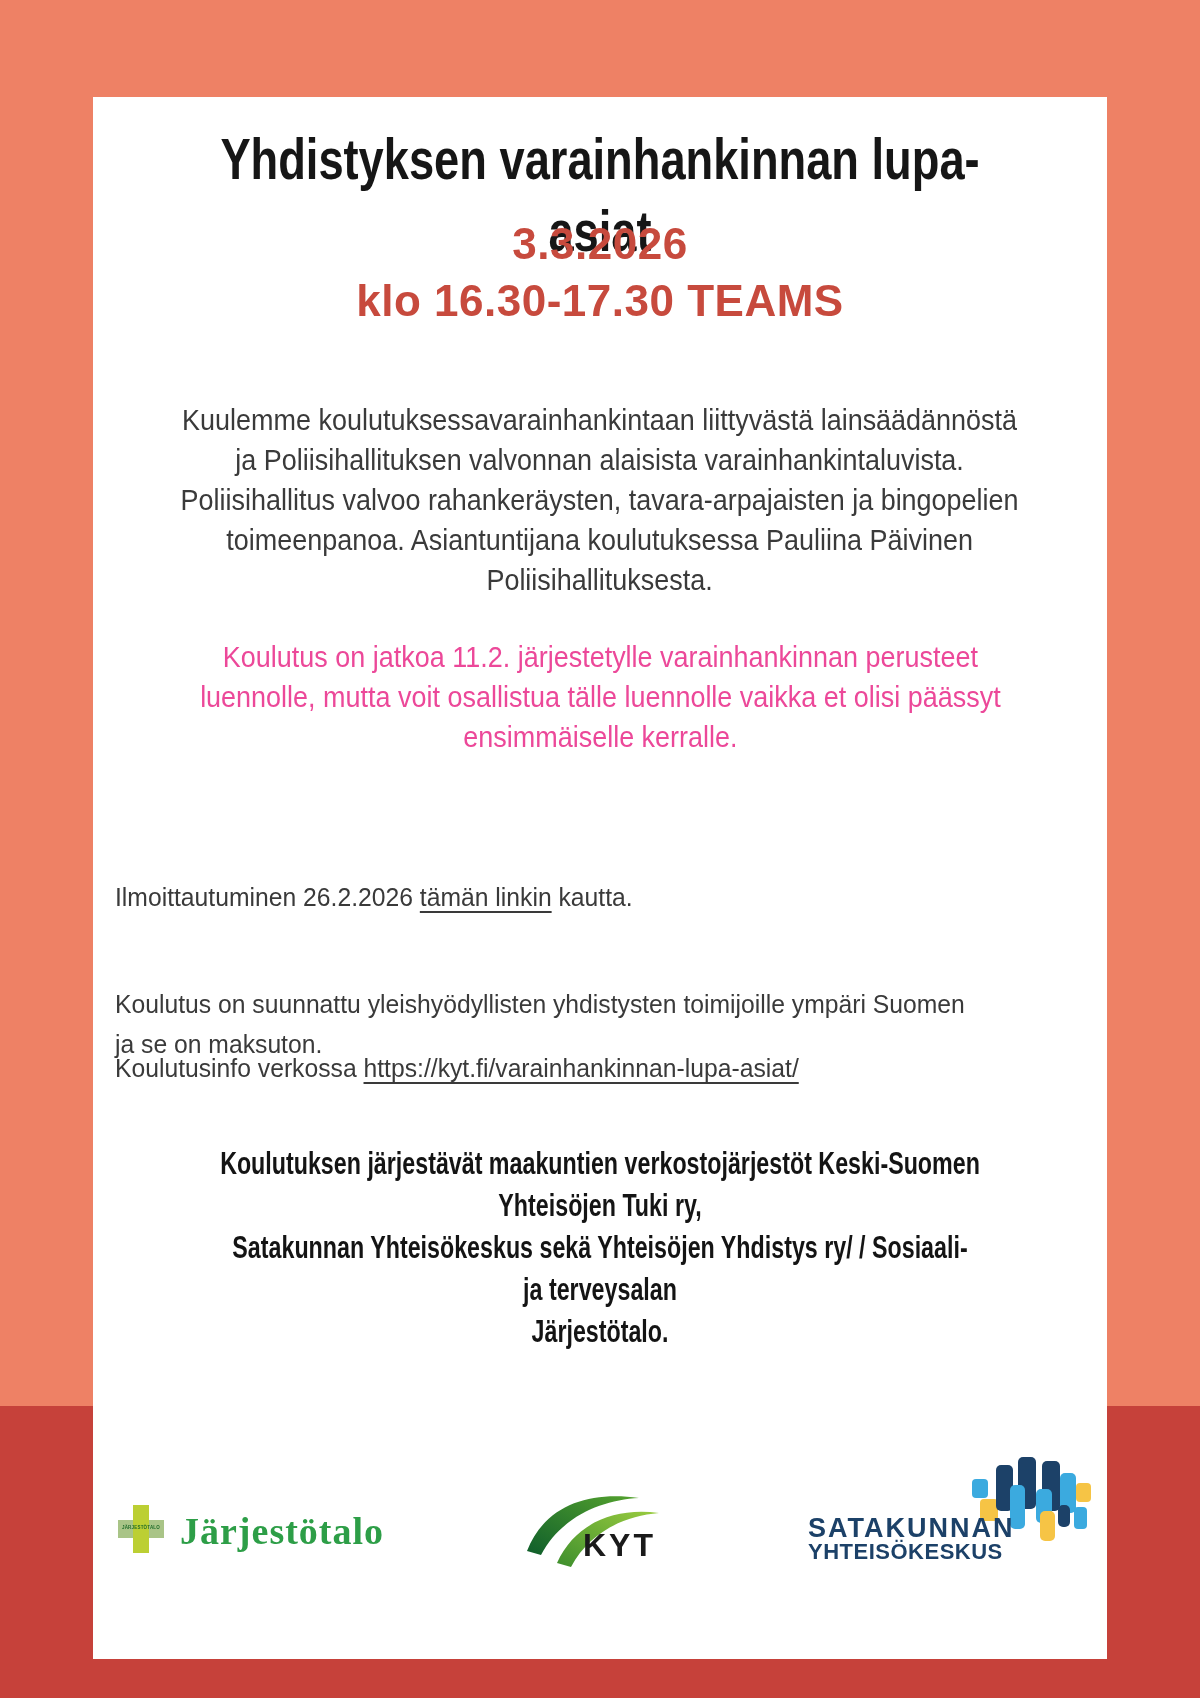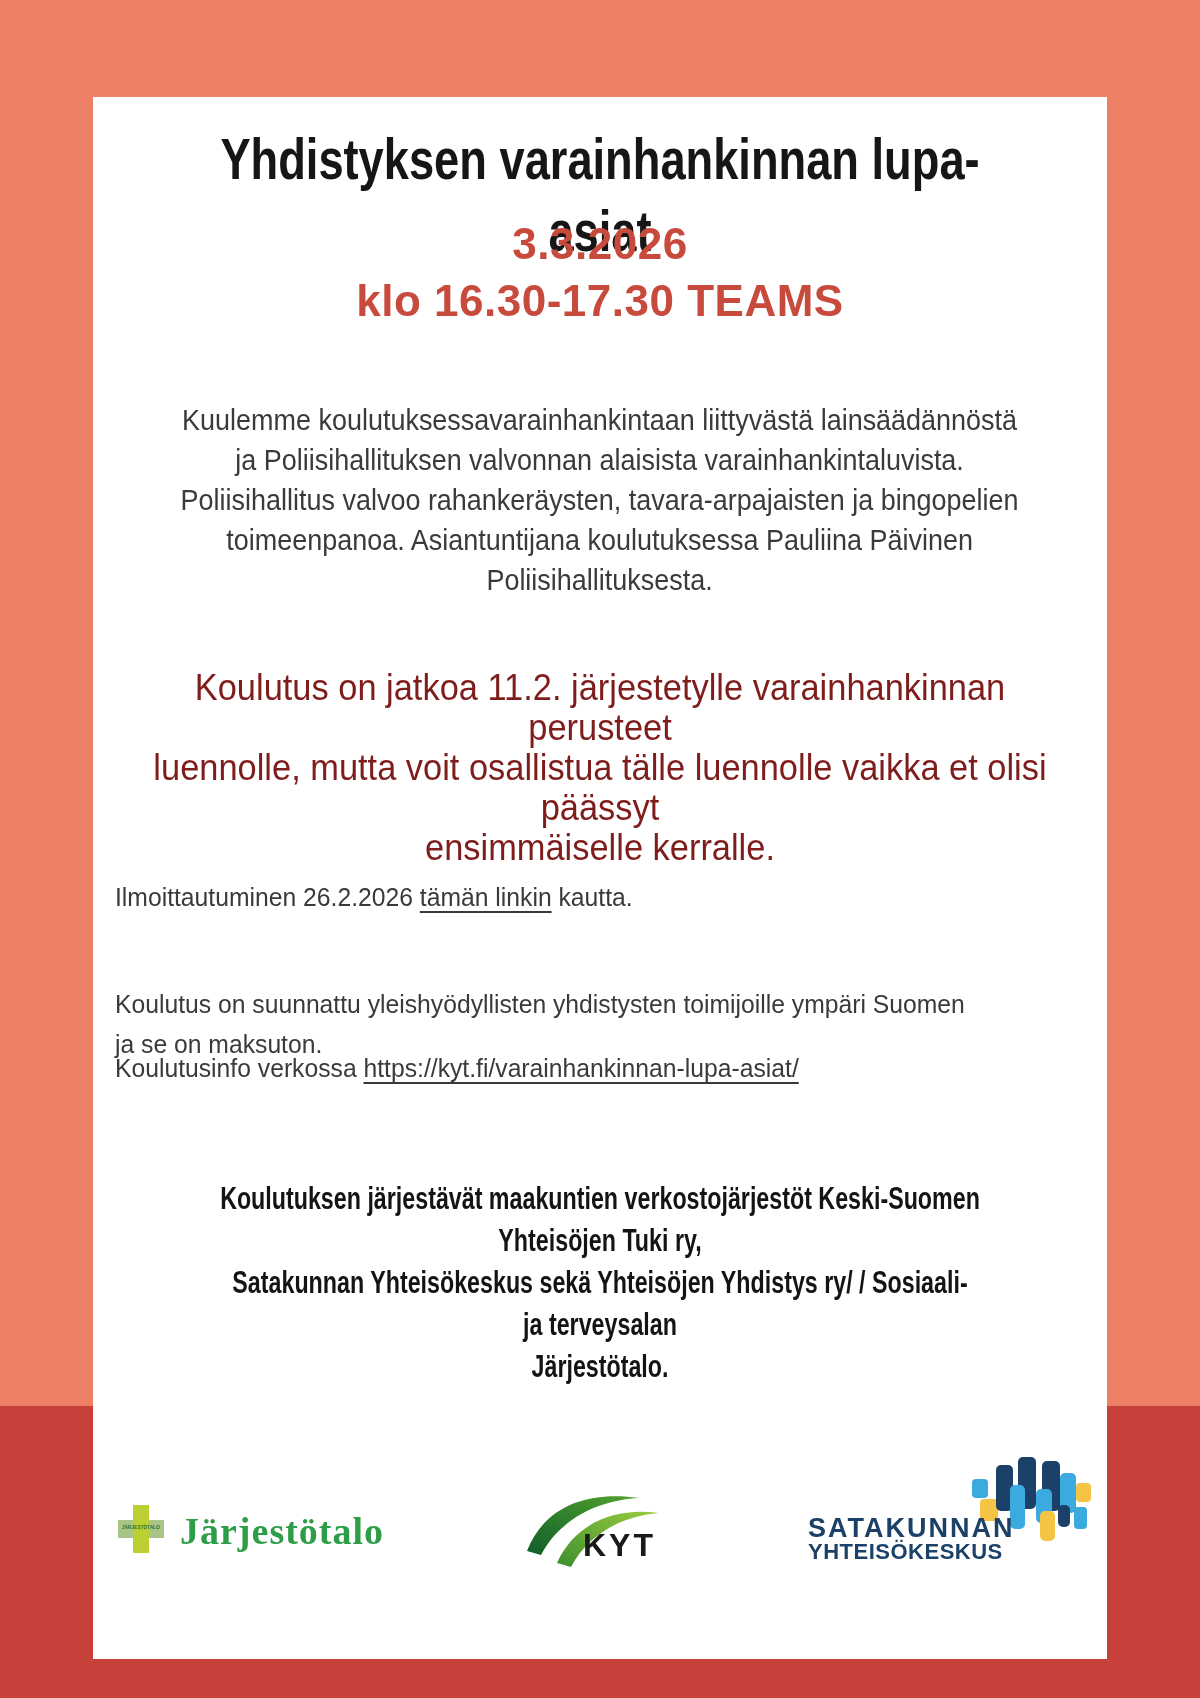--- a/index.html
+++ b/index.html
@@ -12,27 +12,27 @@
   .card{position:absolute;left:93px;top:97px;width:1014px;height:1562px;background:#ffffff;}
   .abs{position:absolute;left:0;right:0;}
   .center{text-align:center;}
   .cond{display:inline-block;transform:scaleX(.78);transform-origin:50% 0;white-space:pre-line;}
   .cond-body{display:inline-block;transform:scaleX(.93);transform-origin:50% 0;white-space:pre-line;}
   .cond-left{display:inline-block;transform:scaleX(.95);transform-origin:0 0;white-space:pre-line;}
 
   .title{top:26px;font-size:58px;font-weight:700;color:#161616;line-height:72px;}
   .datetime{top:118px;font-size:44px;font-weight:700;color:#C74A3D;line-height:57px;letter-spacing:.5px;}
   .intro{top:303px;font-size:29px;color:#3A3A3A;line-height:40px;}
-  .continuation{top:571px;font-size:37px;color:#7f1d1d;line-height:40px;}
+  .continuation{top:540px;font-size:29px;color:#ec4899;line-height:40px;}
   .leftblock{left:22px;right:22px;color:#3A3A3A;font-size:26px;line-height:40px;}
   .reg{top:780px;}
   .aud{top:887px;}
   .info{top:951px;}
   a.doclink{color:#3A3A3A;text-decoration:underline;text-underline-offset:5px;}
-  .organizers{top:1046px;font-size:31px;font-weight:700;color:#141414;line-height:42px;margin-top:35px;}
+  .organizers{top:1046px;font-size:31px;font-weight:700;color:#141414;line-height:42px;}
   .organizers .cond{transform:scaleX(.75);}
 
   
   .jt-logo{position:absolute;left:25px;top:1408px;display:flex;align-items:flex-end;gap:16px;}
   .jt-icon{position:relative;width:46px;height:48px;}
   .jt-v{position:absolute;left:15px;top:0;width:16px;height:48px;background:#BCCF33;}
   .jt-h{position:absolute;left:0;top:15px;width:46px;height:18px;background:#A9C487;}
   .jt-ht{position:absolute;left:0;top:20px;width:46px;font-size:4.5px;font-weight:700;color:#1F6B2A;text-align:center;letter-spacing:.2px;}
   .jt-text{font-family:"Liberation Serif", serif;font-weight:700;font-size:38px;color:#2D9E47;letter-spacing:1px;}
 

